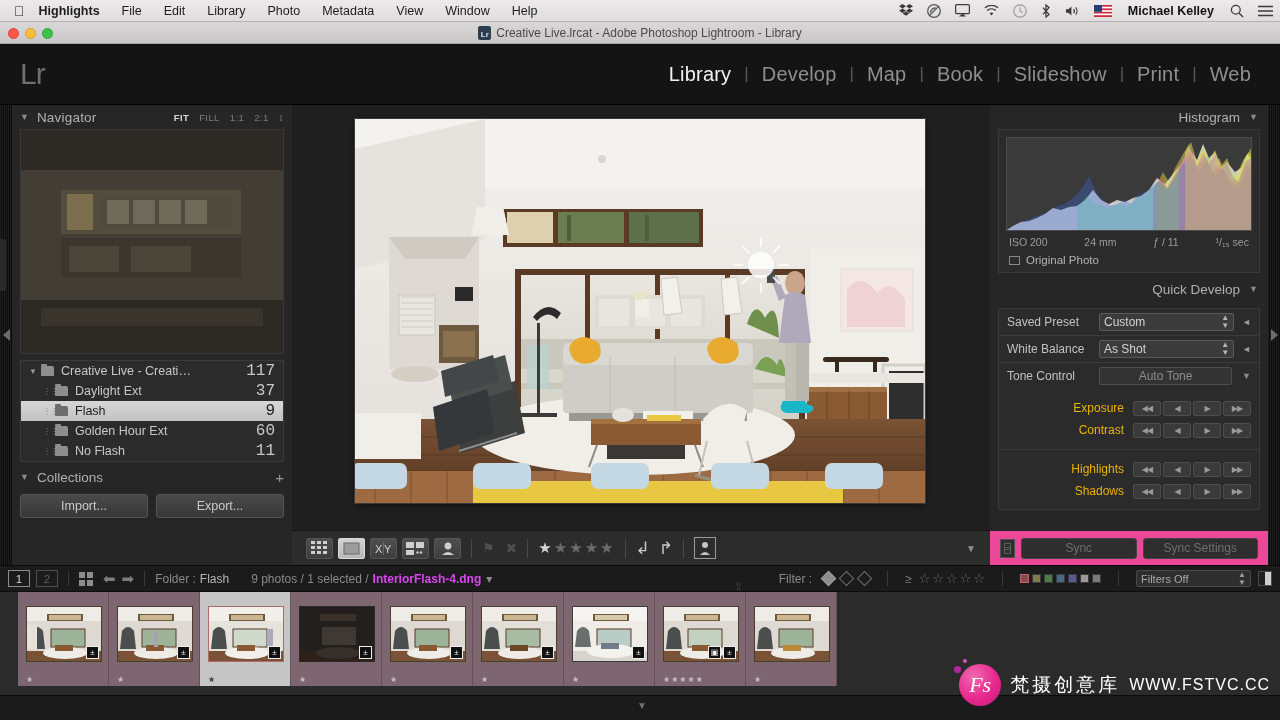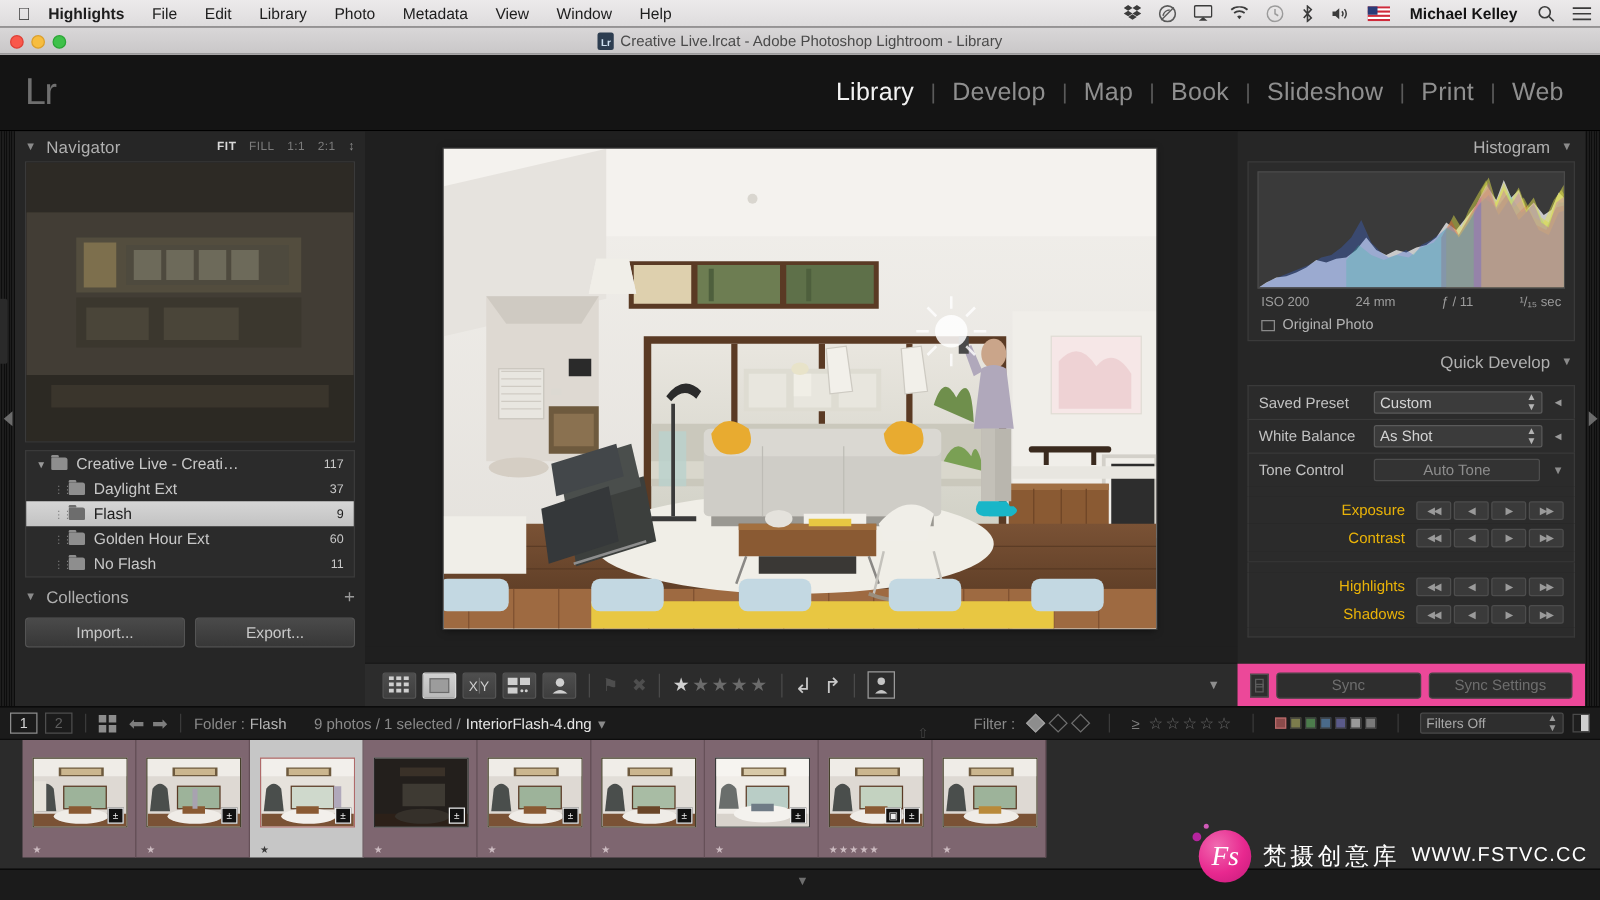--- a/index.html
+++ b/index.html
@@ -88,21 +88,21 @@
   
   #folders{ margin:6px 8px 0 8px; background:#2b2b2b; border:1px solid #3a3a3a; }
   .frow{ display:flex; align-items:center; height:20px; font-size:12.5px; color:#c8c8c8; padding:0 8px; }
   .frow.sel{ background:linear-gradient(to bottom,#d6d6d6,#c2c2c2); color:#1c1c1c; }
   .frow .tri{ font-size:8px; color:#9a9a9a; width:12px; }
   .frow .dots{ width:12px; color:#7d7d7d; font-size:8px; letter-spacing:-1px; }
   .frow .fold{ width:13px; height:10px; background:#8e8e8e; border-radius:1px 2px 1px 1px; margin-right:7px; position:relative; flex:none; }
   .frow .fold:before{ content:""; position:absolute; left:0; top:-2px; width:6px; height:2px; background:#8e8e8e; border-radius:1px 1px 0 0;}
   .frow.sel .fold{ background:#6d6d6d; } .frow.sel .fold:before{ background:#6d6d6d; }
   .frow .nm{ flex:1; white-space:nowrap; overflow:hidden; }
-  .frow .ct{ font-size:10px; }
+  .frow .ct{ font-size:16px;font-family:Liberation Mono, monospace; }
   .frow.indent .nm{ padding-left:0; }
 
   #collections-hdr{ margin:4px 8px 0 8px; display:flex; align-items:center; height:22px; color:#b0b0b0; font-size:13.5px; }
   #collections-hdr .plus{ margin-left:auto; color:#9a9a9a; font-size:15px; line-height:1; }
 
   #lp-buttons{ margin:6px 8px 0 8px; display:flex; gap:8px; }
   .lp-btn{ flex:1; height:24px; background:linear-gradient(to bottom,#4a4a4a,#373737);
     border:1px solid #545454; border-radius:3px; color:#c9c9c9; font-size:12.5px;
     display:flex; align-items:center; justify-content:center; }
 
@@ -174,21 +174,21 @@
     border-top:1px solid #090909; border-bottom:1px solid #0d0d0d; display:flex; align-items:center; padding:0 8px; font-size:12px; }
   .pgbox{ width:22px; height:17px; border:1px solid #8d8d8d; color:#d5d5d5;
     display:flex; align-items:center; justify-content:center; font-size:11.5px; }
   .pgbox.off{ border-color:#4e4e4e; color:#5e5e5e; }
   .fs-sep{ width:1px; height:15px; background:#3a3a3a; margin:0 10px; }
   .gridic{ display:grid; grid-template-columns:6px 6px; grid-template-rows:6px 6px; gap:2px; }
   .gridic i{ background:#8d8d8d; display:block; }
   .navarrow{ color:#7e7e7e; font-size:15px; }
   .fs-lbl{ color:#8a8a8a; margin-right:4px; }
   .fs-val{ color:#b6b6b6; }
-  .fs-strong{ color:#e5e5e5; font-weight:normal; }
+  .fs-strong{ color:#d946ef; font-weight:bold; }
   #fs-filter{ margin-left:auto; display:flex; align-items:center; gap:7px; }
   .flagdia{ width:11px; height:11px; transform:rotate(45deg); border:1px solid #6e6e6e; }
   .flagdia.f1{ background:#8d8d8d; border-color:#a0a0a0; }
   .fstars{ display:flex; gap:2px; color:#6a6a6a; font-size:13px; }
   .colorchips{ display:flex; gap:3px; }
   .cchip{ width:9px; height:9px; border:1px solid #3b3b3b; }
   .fsel{ width:115px; height:17px; background:#2e2e2e; border:1px solid #4a4a4a; border-radius:2px;
     display:flex; align-items:center; padding:0 4px; color:#a9a9a9; font-size:11px; }
   .fsel .sp{ margin-left:auto; color:#9a9a9a; font-size:8px; line-height:8px; }
   .fs-sw{ width:14px; height:15px; background:linear-gradient(to right,#1e1e1e 50%,#cfcfcf 50%); border:1px solid #4a4a4a; }

